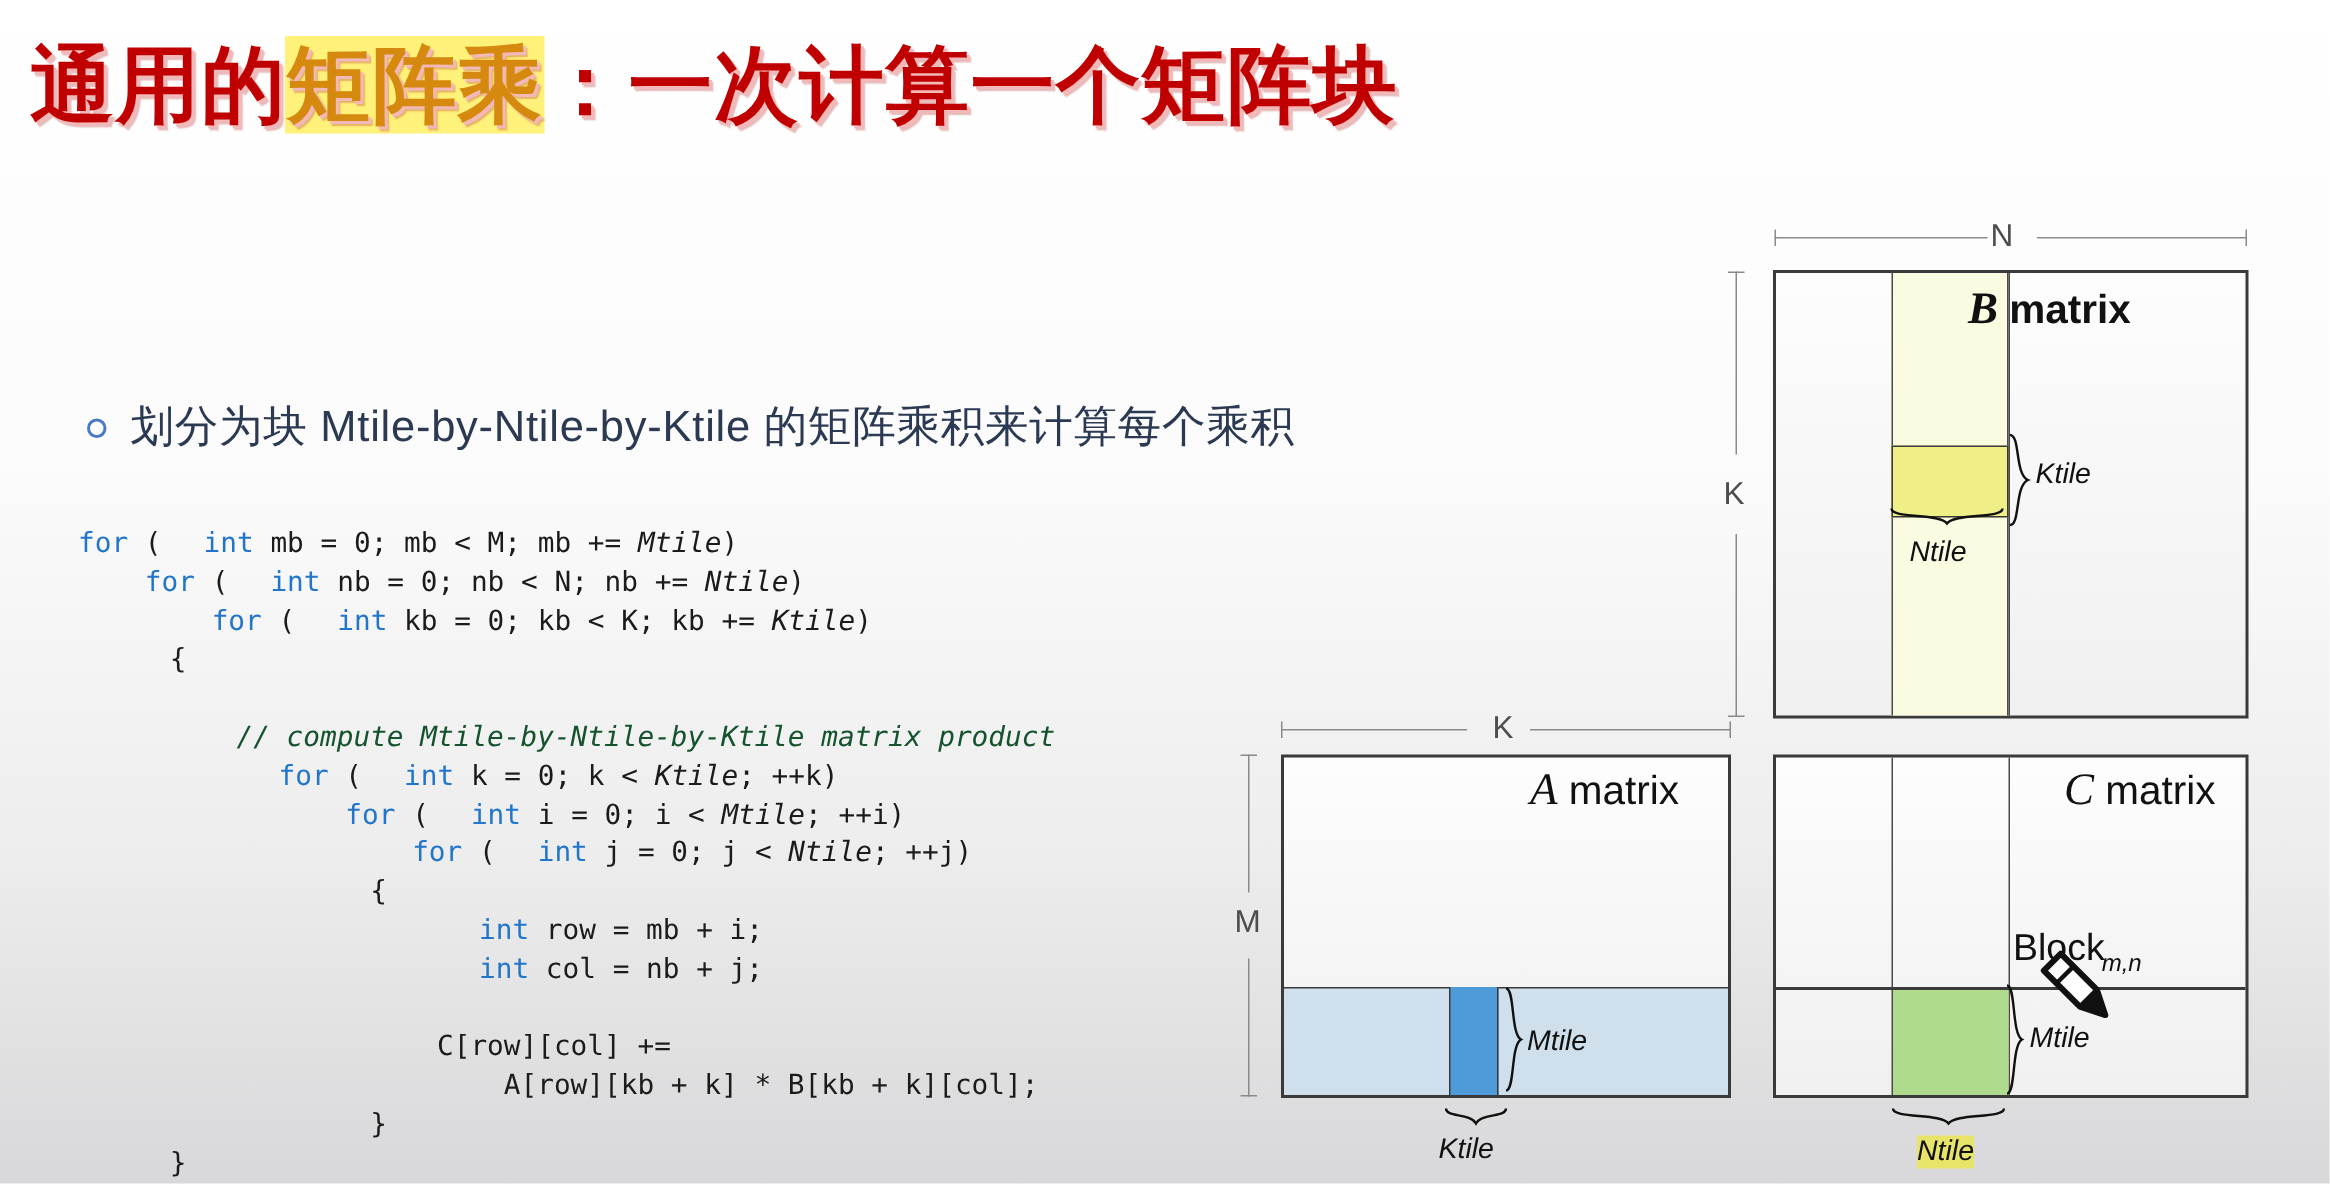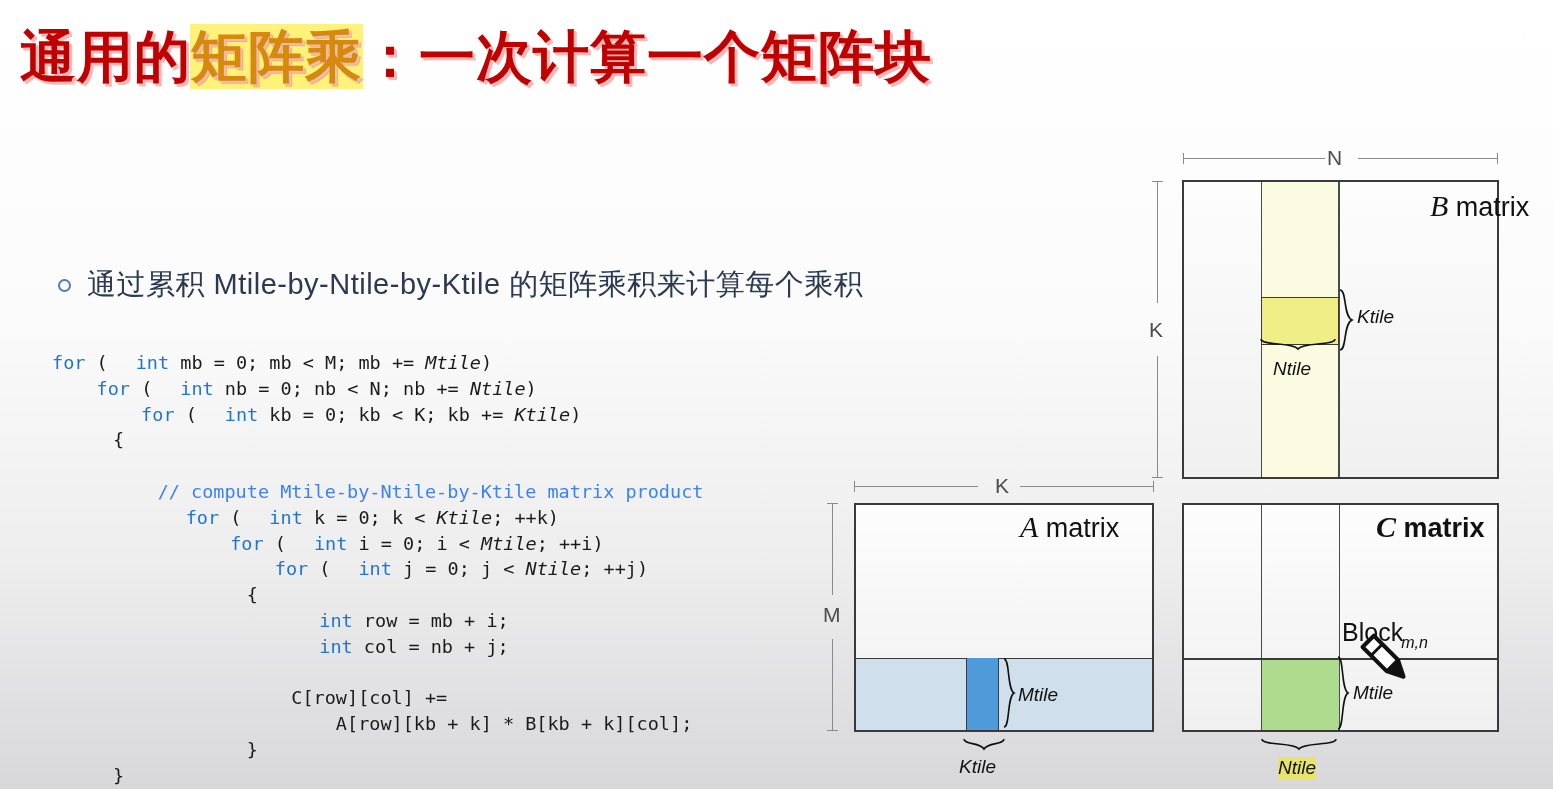--- a/index.html
+++ b/index.html
@@ -75,21 +75,21 @@
     position: absolute;
     left: 24px;
     top: 350px;
     font-family: "DejaVu Sans Mono", "Liberation Mono", monospace;
     font-size: 18.5px;
     line-height: 25.8px;
     color: #1b1b1b;
     white-space: pre;
   }
   .kw  { color: #2176cc; margin-left: 28px; }
-  .cmt { color: #3b82f6; }
+  .cmt { color: #14532d; font-style: italic; }
   .it  { font-style: italic; }
 
   
   .mbox {
     position: absolute;
     border: 2px solid #3a3a3a;
     box-sizing: border-box;
     background: linear-gradient(to bottom, #fdfdfd, #f0f0f1);
   }
   .mlabel {
@@ -151,21 +151,21 @@
 
 <div id="slide">
 
   <div class="title">
     <span>通用的</span><span class="hl">矩阵乘</span><span>：一次计算一个矩阵块</span>
   </div>
 
 
   <div class="bullet bullet-2">
     <span class="dot"></span>
-    <span>通过累积 Mtile-by-Ntile-by-Ktile 的矩阵乘积来计算每个乘积</span>
+    <span>划分为块 Mtile-by-Ntile-by-Ktile 的矩阵乘积来计算每个乘积</span>
   </div>
 
   <div class="code" id="code-block"><div><span class="kw">for </span><span>(</span><span class="kw">int</span><span> mb = 0; mb &lt; M; mb += </span><span class="it">Mtile</span><span>)</span></div><div><span>    </span><span class="kw">for </span><span>(</span><span class="kw">int</span><span> nb = 0; nb &lt; N; nb += </span><span class="it">Ntile</span><span>)</span></div><div><span>        </span><span class="kw">for </span><span>(</span><span class="kw">int</span><span> kb = 0; kb &lt; K; kb += </span><span class="it">Ktile</span><span>)</span></div><div><span>        {</span></div><div>&nbsp;</div><div><span>            </span><span class="cmt">// compute Mtile-by-Ntile-by-Ktile matrix product</span></div><div><span>            </span><span class="kw">for </span><span>(</span><span class="kw">int</span><span> k = 0; k &lt; </span><span class="it">Ktile</span><span>; ++k)</span></div><div><span>                </span><span class="kw">for </span><span>(</span><span class="kw">int</span><span> i = 0; i &lt; </span><span class="it">Mtile</span><span>; ++i)</span></div><div><span>                    </span><span class="kw">for </span><span>(</span><span class="kw">int</span><span> j = 0; j &lt; </span><span class="it">Ntile</span><span>; ++j)</span></div><div><span>                    {</span></div><div><span>                        </span><span class="kw">int</span><span> row = mb + i;</span></div><div><span>                        </span><span class="kw">int</span><span> col = nb + j;</span></div><div>&nbsp;</div><div><span>                        C[row][col] +=</span></div><div><span>                            A[row][kb + k] * B[kb + k][col];</span></div><div><span>                    }</span></div><div><span>        }</span></div></div>
 
   <div class="dimline-h" style="left:1183px; top:150px; width:315px; height:16px;">
     <div class="cap" style="left:0;"></div>
     <div class="seg" style="left:0; width:142px;"></div>
     <div class="seg" style="left:175px; width:140px;"></div>
     <div class="cap" style="left:314px;"></div>
   </div>
@@ -181,21 +181,21 @@
 
   <div class="mbox" style="left:1182px; top:180px; width:317px; height:299px;">
 
     <div class="strip" style="left:77px; top:0; width:78px; height:295px; background:#fbfbe2; border-left:1px solid #4a4a4a; border-right:1px solid #4a4a4a;"></div>
 
     <div class="strip" style="left:77px; top:115px; width:78px; height:48px; background:#f0ee86; border:1.5px solid #3a3a3a;"></div>
 
     <div class="vdiv" style="left:155px; top:0; height:295px;"></div>
   </div>
 
-  <div class="mlabel" style="left:1430px; top:189px;">
+  <div class="mlabel" style="left:1312px; top:189px;font-weight:bold;">
     <span class="ital">B</span>
     <span>matrix</span>
   </div>
 
   <svg class="brace-v" style="left:1338px; top:288px;" width="16" height="64" viewBox="0 0 16 64">
     <path d="M2 2 C 9 2, 5 28, 14 32 C 5 36, 9 62, 2 62" fill="none" stroke="#111" stroke-width="1.6"></path>
   </svg>
   <div class="tilelabel" style="left:1357px; top:306px;">Ktile</div>
 
   <svg class="brace-h" style="left:1259px; top:337px;" width="78" height="14" viewBox="0 0 78 14">
@@ -242,21 +242,21 @@
   <div class="tilelabel" style="left:959px; top:756px;">Ktile</div>
 
   <div class="mbox" style="left:1182px; top:503px; width:317px; height:229px;">
     <div class="vdiv" style="left:77px; top:0; height:225px;"></div>
     <div class="vdiv" style="left:155px; top:0; height:225px;"></div>
     <div class="hdiv" style="left:0; top:153px; width:313px; height:1.5px; background:#3a3a3a;"></div>
 
     <div class="strip" style="left:78px; top:155px; width:77px; height:70px; background:#aedb8e;"></div>
   </div>
 
-  <div class="mlabel" style="left:1376px; top:510px;font-weight:bold;">
+  <div class="mlabel" style="left:1376px; top:510px;">
     <span class="ital">C</span>
     <span>matrix</span>
   </div>
 
   <div style="position:absolute; left:1342px; top:618px; font-size:25px; color:#111; white-space:nowrap;text-align:center;">
     <span>Block</span><span style="font-size:16px; font-style:italic; position:relative; top:7px; left:-2px;">m,n</span>
   </div>
 
   <svg class="brace-v" style="left:1336px; top:655px;" width="14" height="76" viewBox="0 0 14 76">
     <path d="M2 2 C 8 2, 5 34, 12 38 C 5 42, 8 74, 2 74" fill="none" stroke="#111" stroke-width="1.6"></path>

